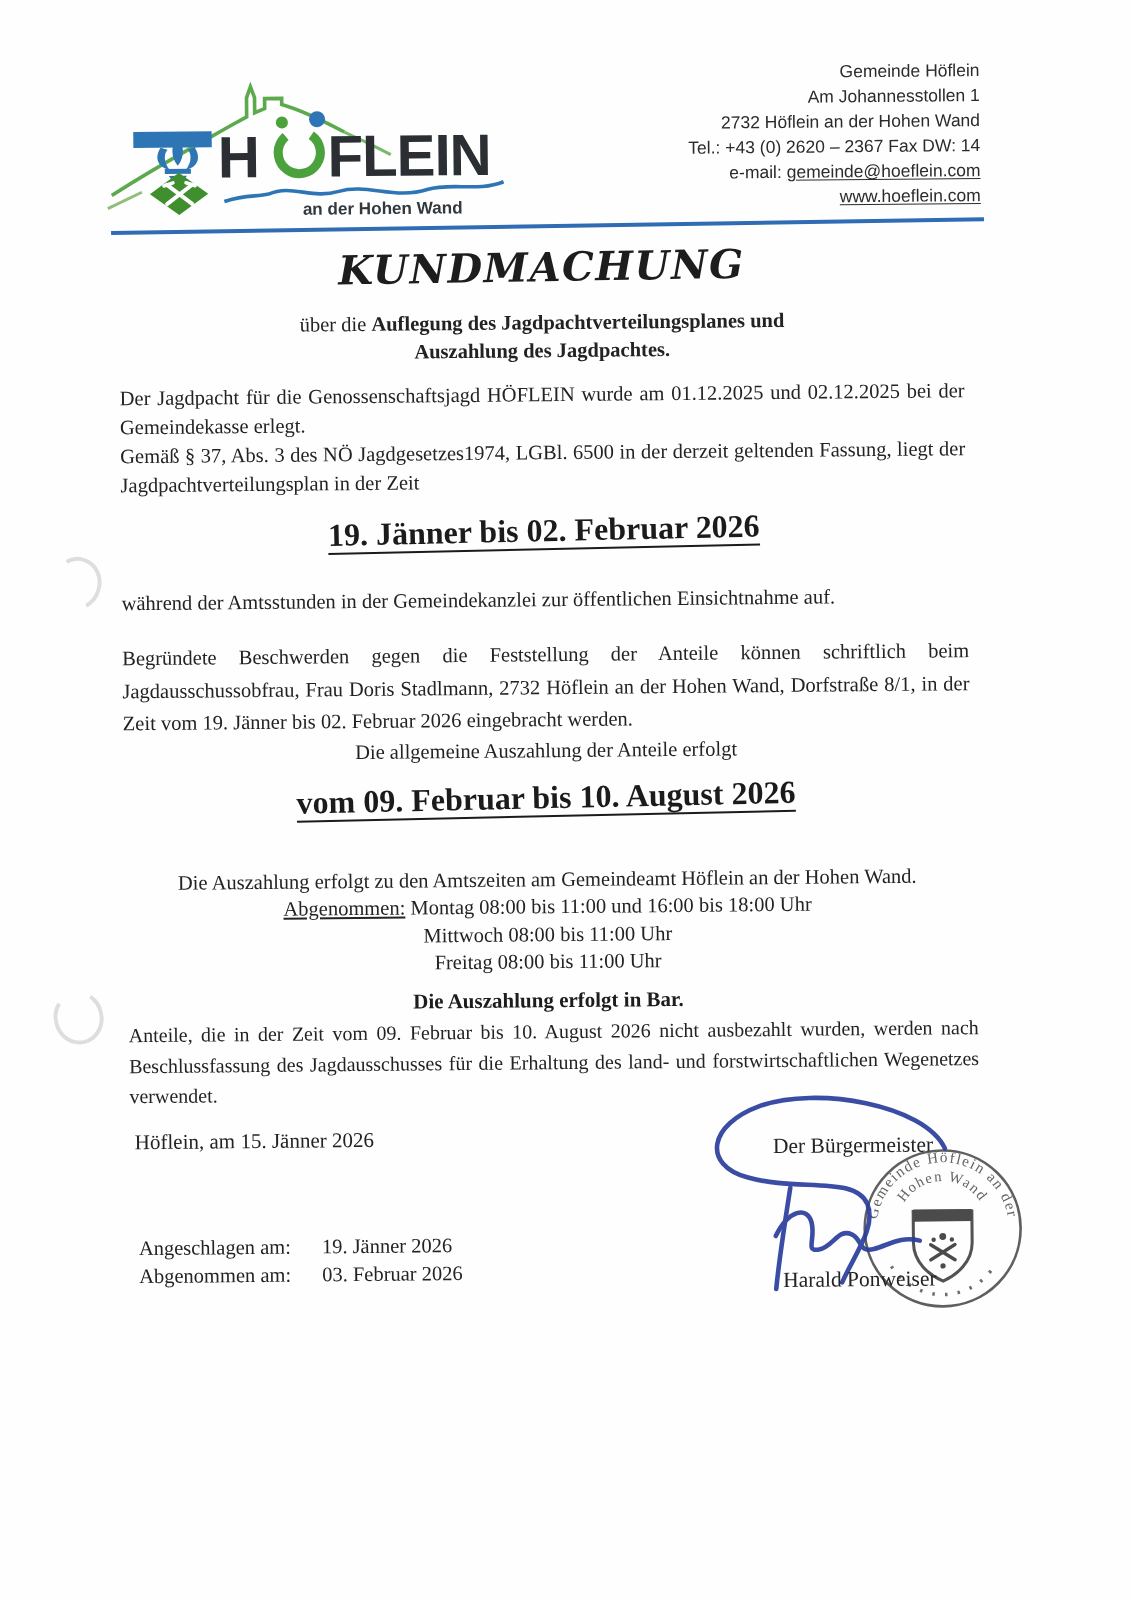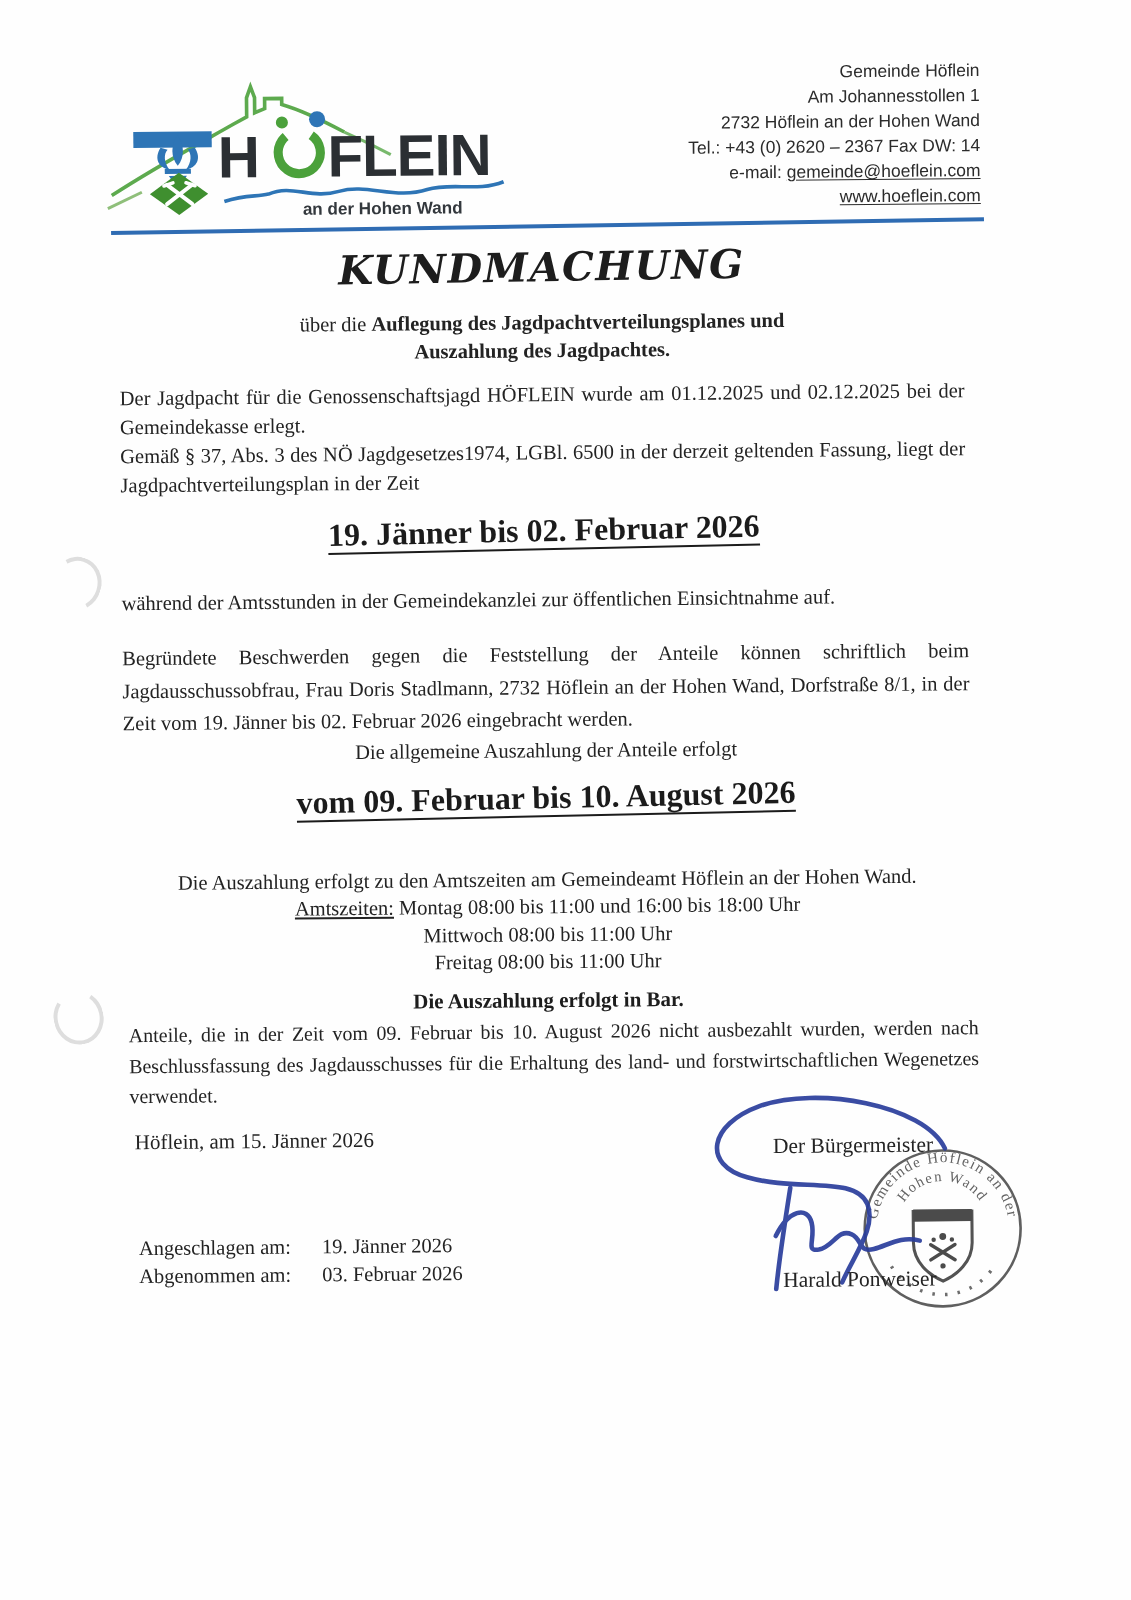--- a/index.html
+++ b/index.html
@@ -131,21 +131,21 @@
 
     <div class="abs para p3">während der Amtsstunden in der Gemeindekanzlei zur öffentlichen Einsichtnahme auf.</div>
     <div class="abs para just p4">Begründete Beschwerden gegen die Feststellung der Anteile können schriftlich beim Jagdausschussobfrau, Frau Doris Stadlmann, 2732 Höflein an der Hohen Wand, Dorfstraße 8/1, in der Zeit vom 19. Jänner bis 02. Februar 2026 eingebracht werden.</div>
     <div class="abs para p5">Die allgemeine Auszahlung der Anteile erfolgt</div>
 
     <h2 class="abs bigdate bd2"><span>vom 09. Februar bis 10. August 2026</span></h2>
 
     <div class="abs para p6">Die Auszahlung erfolgt zu den Amtszeiten am Gemeindeamt Höflein an der Hohen Wand.</div>
 
     <div class="abs hours">
-      <div><span class="u">Amtszeiten:</span><span> Montag 08:00 bis 11:00 und 16:00 bis 18:00 Uhr</span></div>
+      <div><span class="u">Abgenommen:</span><span> Montag 08:00 bis 11:00 und 16:00 bis 18:00 Uhr</span></div>
       <div>Mittwoch 08:00 bis 11:00 Uhr</div>
       <div>Freitag 08:00 bis 11:00 Uhr</div>
     </div>
 
     <div class="abs cash">Die Auszahlung erfolgt in Bar.</div>
     <div class="abs para just p7">Anteile, die in der Zeit vom 09. Februar bis 10. August 2026 nicht ausbezahlt wurden, werden nach Beschlussfassung des Jagdausschusses für die Erhaltung des land- und forstwirtschaftlichen Wegenetzes verwendet.</div>
 
     <div class="abs place">Höflein, am 15. Jänner 2026</div>
     <div class="abs role">Der Bürgermeister</div>
 

